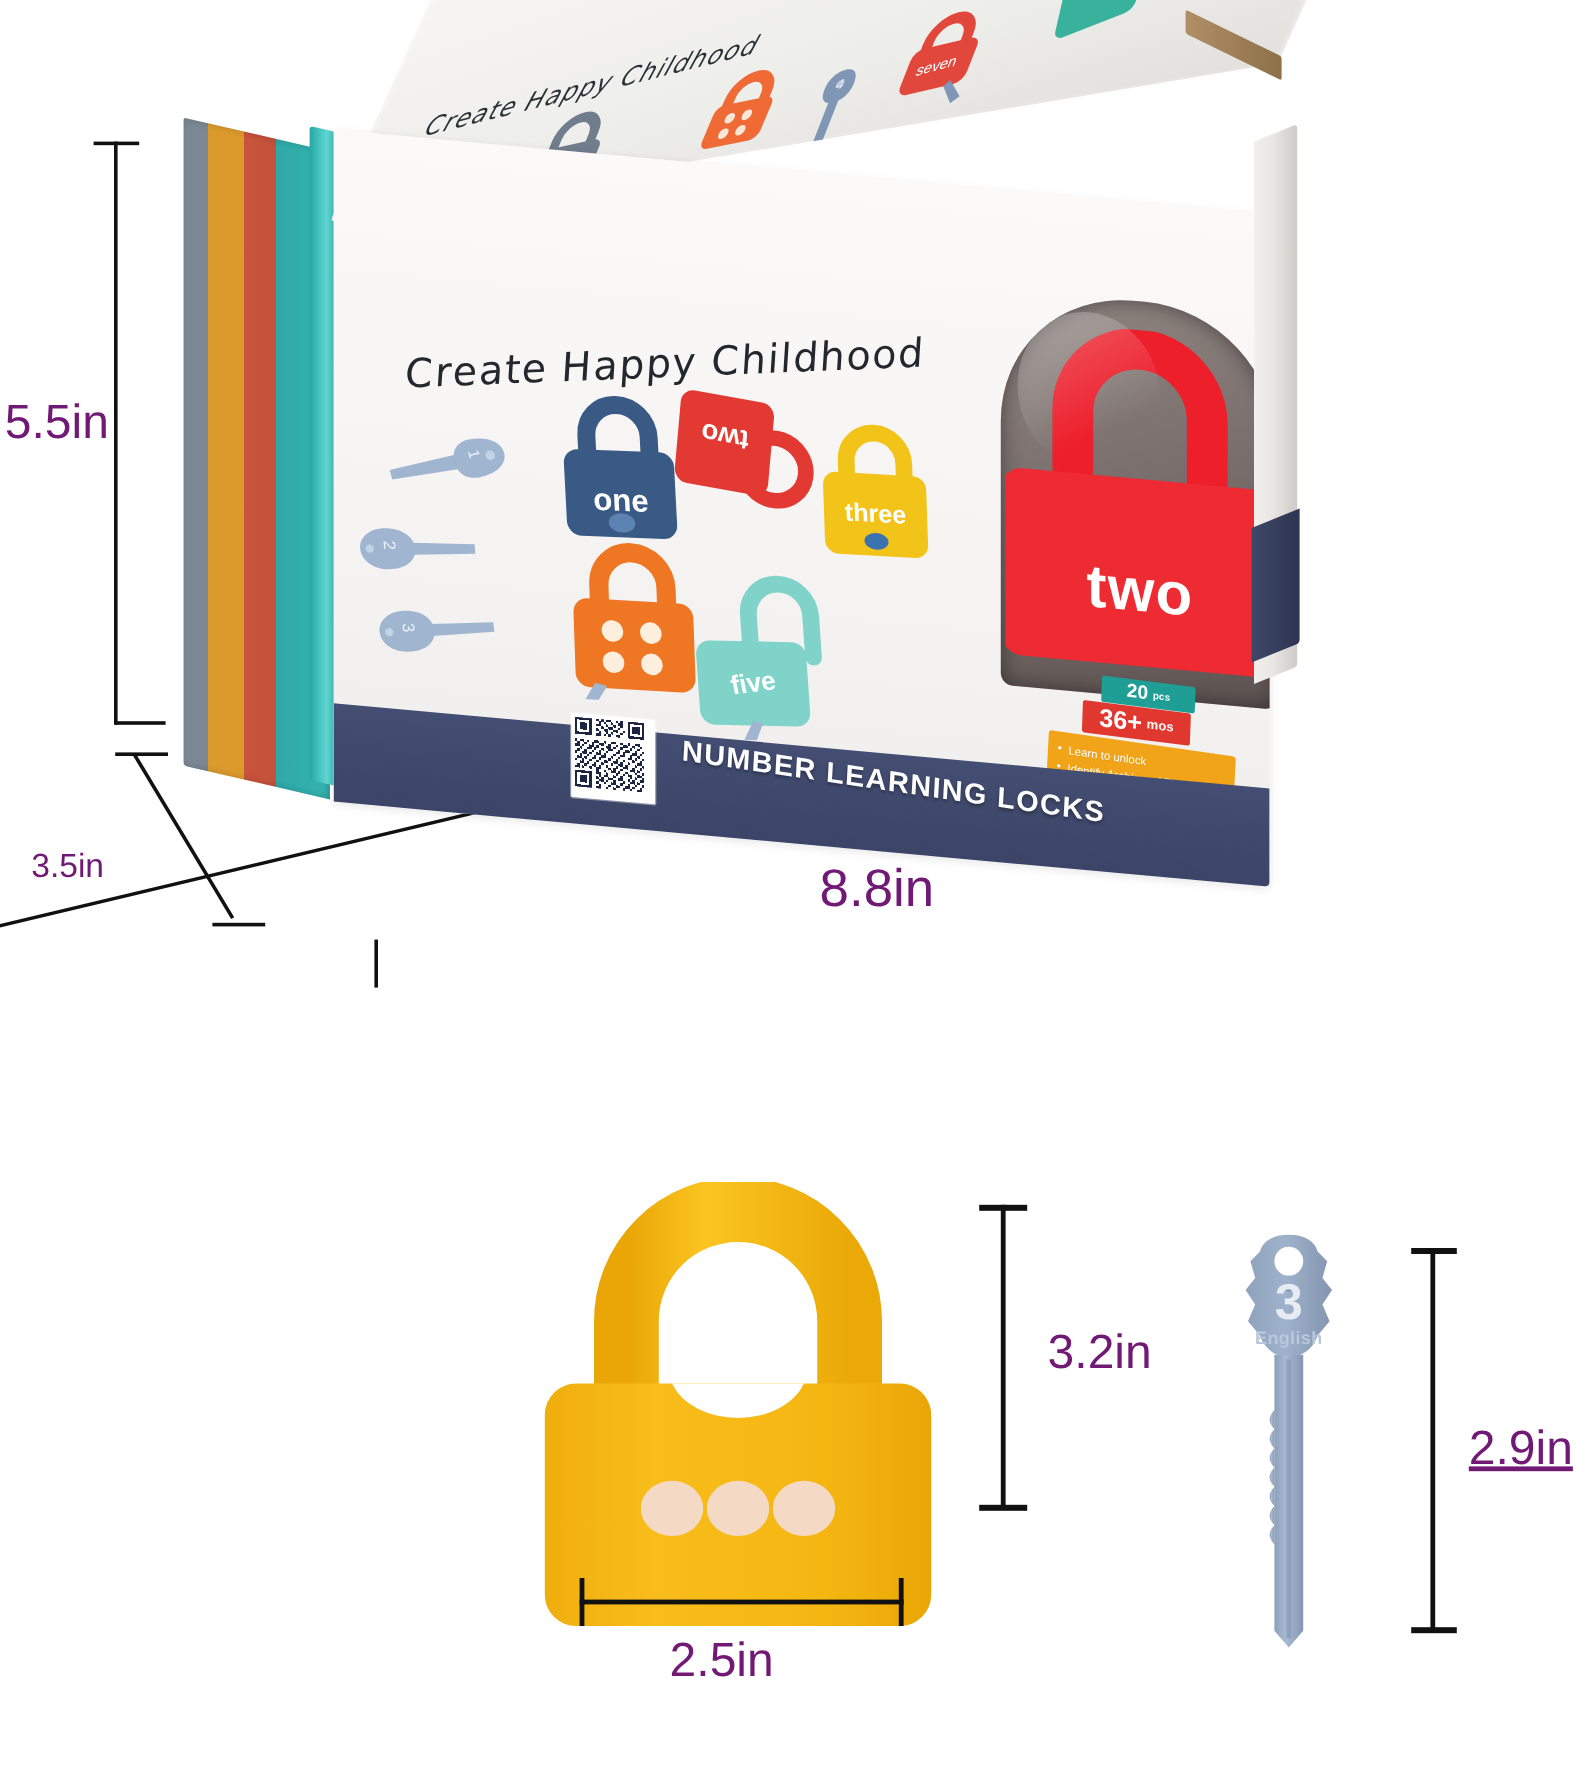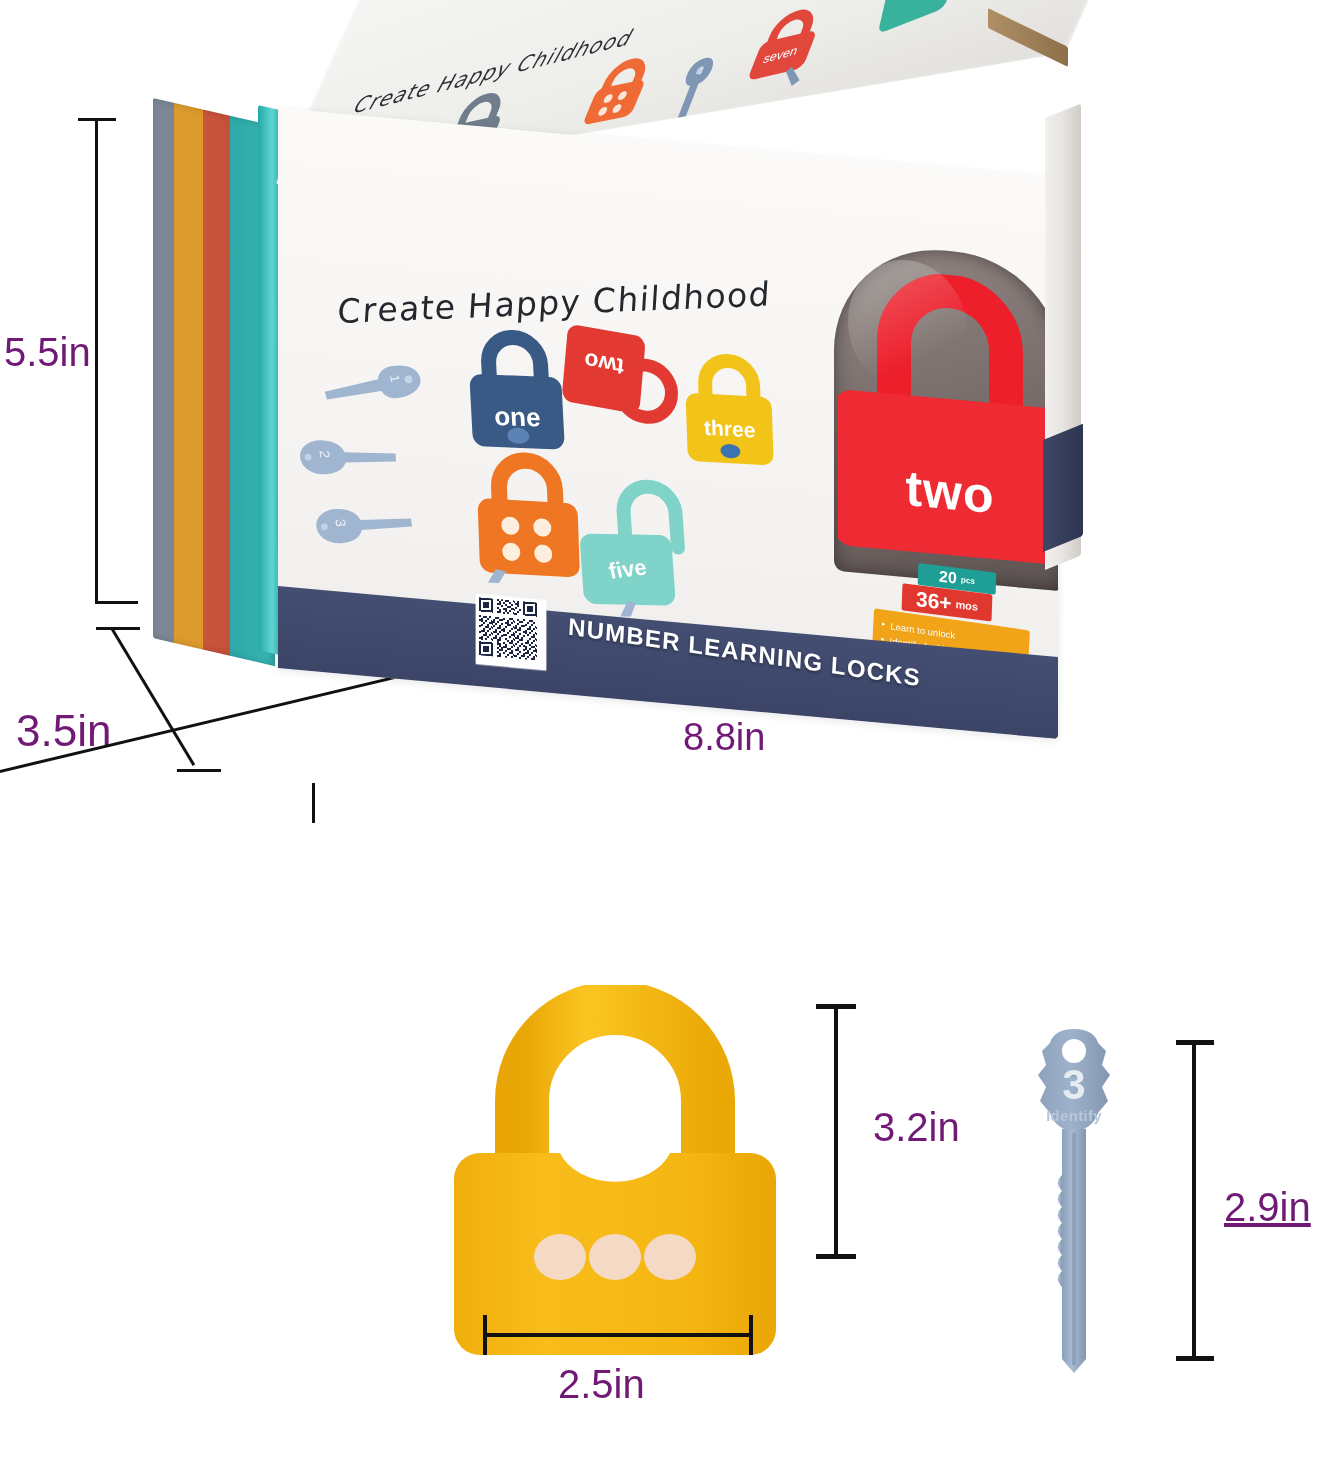--- a/index.html
+++ b/index.html
@@ -227,28 +227,28 @@
     <div class="line" style="left:95px; top:118px; width:3px; height:486px;"></div>
     <div class="line" style="left:78px; top:118px; width:38px; height:3px;"></div>
     <div class="line" style="left:96px; top:601px; width:42px; height:3px;"></div>
     <div class="dim-label" style="left:4px; top:330px; font-size:40px;">5.5in</div>
   </div>
 
   <div>
     <div class="line" style="left:110px; top:628px; width:3px; height:160px; transform:rotate(-31deg); transform-origin:top center;"></div>
     <div class="line" style="left:96px; top:627px; width:44px; height:3px;"></div>
     <div class="line" style="left:177px; top:769px; width:44px; height:3px;"></div>
-    <div class="dim-label" style="left:16px; top:706px; font-size:44px;">3.5in</div>
+    <div class="dim-label" style="left:26px; top:706px; font-size:28px;">3.5in</div>
   </div>
 
   <div>
     <div class="line" style="left:672px; top:611px; width:3px; height:728px; transform:rotate(76.6deg); transform-origin:top center;"></div>
     <div class="line" style="left:1022px; top:602px; width:3px; height:40px;"></div>
     <div class="line" style="left:312px; top:783px; width:3px; height:40px;"></div>
-    <div class="dim-label" style="left:683px; top:716px; font-size:38px;">8.8in</div>
+    <div class="dim-label" style="left:683px; top:716px; font-size:44px;">8.8in</div>
   </div>
 
   <div class="carton">
 
     <div class="side-panel"></div>
     <div class="side-teal-edge"></div>
 
     <div class="lid">
       <div class="lid-inner">
         <div class="script script-lid">Create Happy Childhood</div>
@@ -727,21 +727,21 @@
       <circle cx="56" cy="48" r="3.2" fill="#7d90ac"></circle>
       <path d="M44 104 h24 v230 l-12 14 l-12 -14 z" fill="url(#keyBlade)"></path>
       <path d="M54 108 h4 v232 h-4 z" fill="#7e91ad" opacity=".55"></path>
       <path d="M44 150
                q-8 8 0 16 q-8 8 0 16 q-8 8 0 16 q-8 8 0 16 q-8 8 0 16 q-8 8 0 16 q-8 8 0 16
                l0 -112 z" fill="url(#keyBlade)"></path>
     </svg>
     <div style="position:absolute; left:0; top:36px; width:112px; text-align:center;
                 color:#e7ecf3; font-size:42px; font-weight:700;">3</div>
     <div style="position:absolute; left:0; top:82px; width:112px; text-align:center;
-                color:#b9c8dc; font-size:15px; font-weight:700; letter-spacing:.3px;">Identify</div>
+                color:#b9c8dc; font-size:15px; font-weight:700; letter-spacing:.3px;">English</div>
   </div>
 
   <div>
     <div class="line" style="left:1192px; top:140px; width:4px; height:320px;"></div>
     <div class="line" style="left:1176px; top:140px; width:38px; height:5px;"></div>
     <div class="line" style="left:1176px; top:456px; width:38px; height:5px;"></div>
     <div class="dim-label" style="left:1224px; top:285px; font-size:40px;text-decoration:underline;">2.9in</div>
   </div>
 </div>
 

